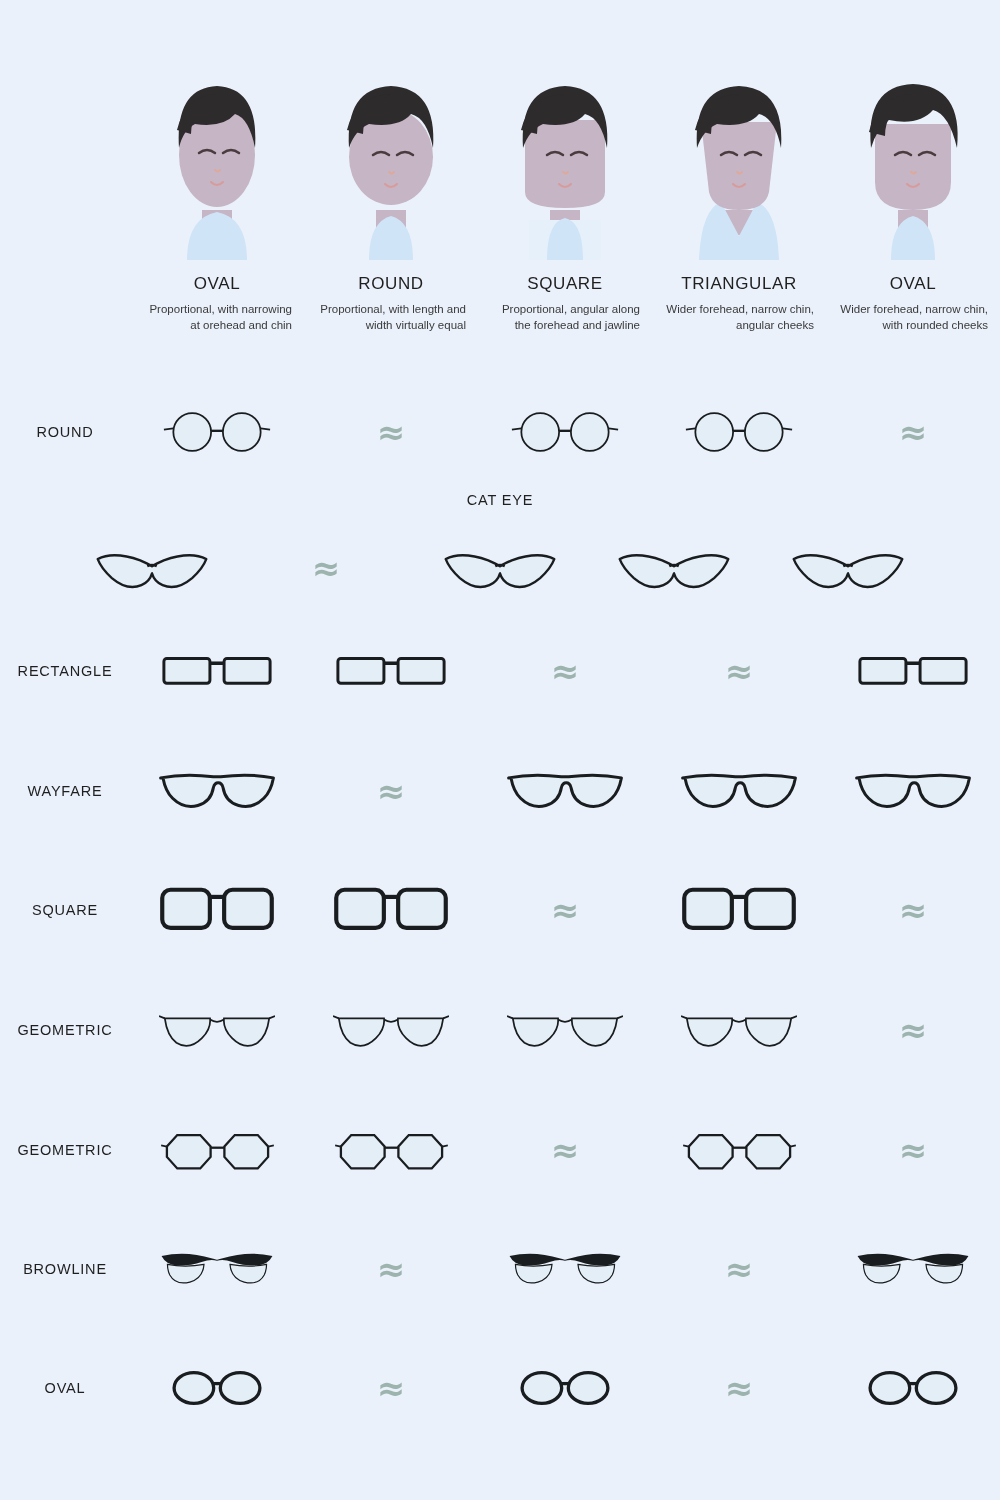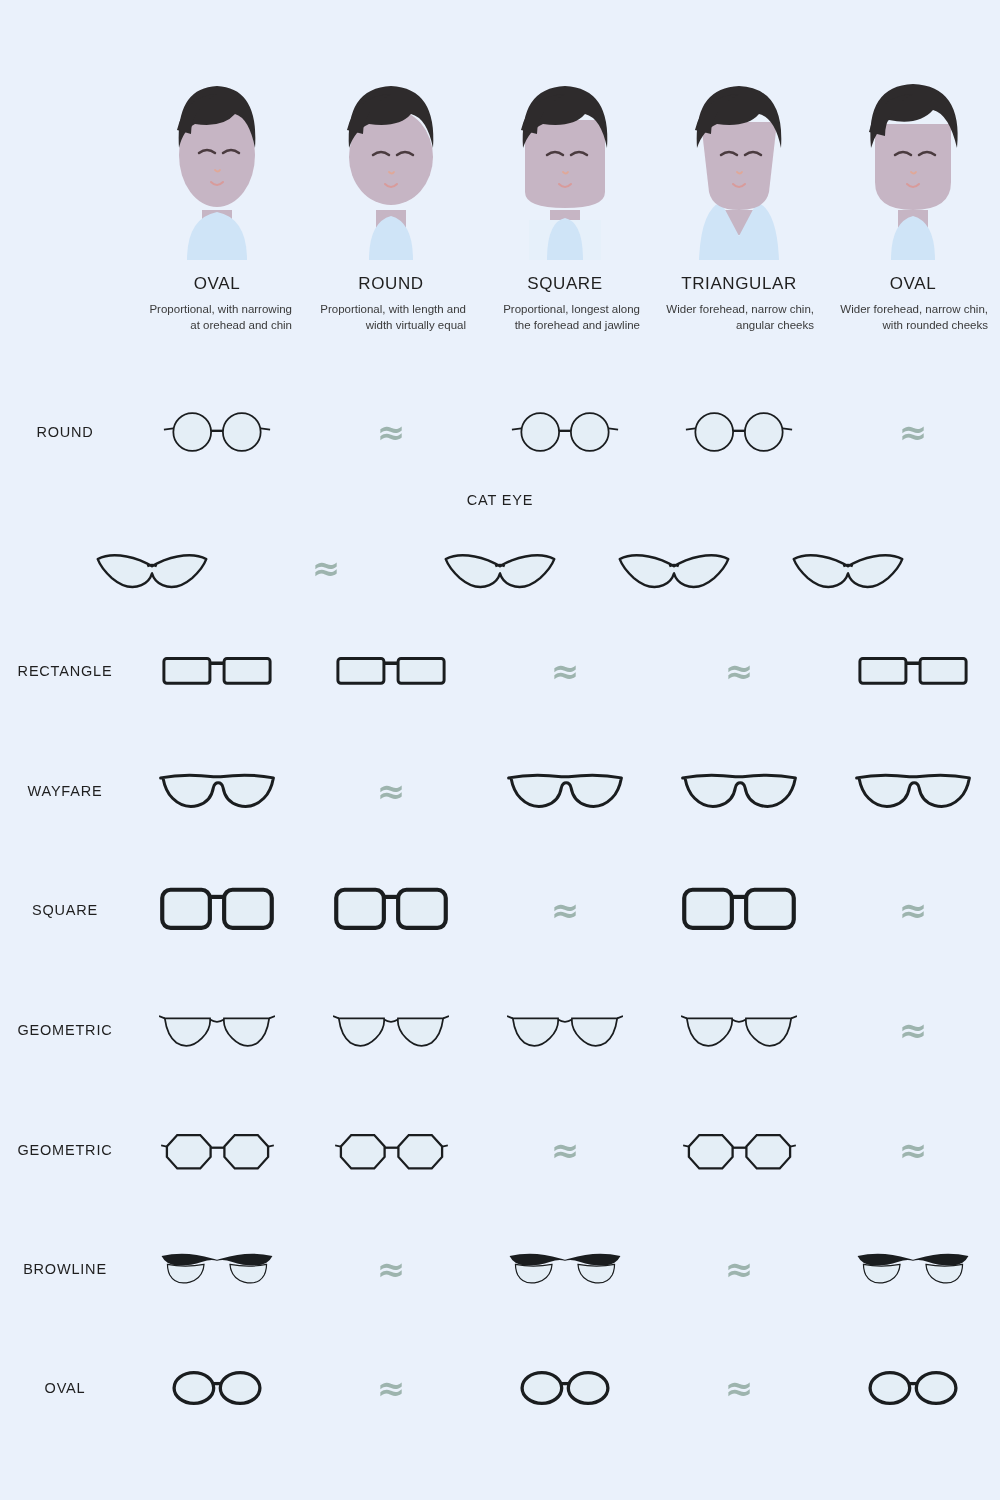--- a/index.html
+++ b/index.html
@@ -144,21 +144,21 @@
           <path d="M30 60 h80 v72 q0 16 -40 16 q-40 0 -40 -16 z" fill="#c6b5c4"></path>
           <path d="M28 88 q-4 -60 42 -62 q46 2 42 62 q-6 -30 -22 -34 q-12 14 -42 10 q-14 6 -20 24 z" fill="#2e2b2c"></path>
           <path d="M26 70 q8 -34 44 -36 q-28 16 -28 40 z" fill="#2e2b2c"></path>
           <path d="M52 95 q8 -6 16 0" stroke="#4a3b3f" stroke-width="2.5" fill="none" stroke-linecap="round"></path>
           <path d="M76 95 q8 -6 16 0" stroke="#4a3b3f" stroke-width="2.5" fill="none" stroke-linecap="round"></path>
           <path d="M64 124 q6 6 12 0" stroke="#d89b9b" stroke-width="2" fill="none" stroke-linecap="round"></path>
           <path d="M68 112 q3 3 5 0" stroke="#e0a898" stroke-width="1.8" fill="none" stroke-linecap="round"></path>
         </svg>
       </div>
       <div class="face-name">SQUARE</div>
-      <div class="face-desc">Proportional, longest along the forehead and jawline</div>
+      <div class="face-desc">Proportional, angular along the forehead and jawline</div>
     </div>
 
     <div class="face-col">
       <div class="face-art">
         <svg viewBox="0 0 140 200" width="140" height="200">
           <path d="M55 150 h30 v25 h-30 z" fill="#c6b5c4"></path>
           <path d="M30 200 q2 -50 22 -58 l18 34 l18 -34 q20 8 22 58 z" fill="#cfe4f7"></path>
           <path d="M32 62 h76 l-8 70 q-4 18 -30 18 q-26 0 -30 -18 z" fill="#c6b5c4"></path>
           <path d="M28 88 q-4 -60 42 -62 q46 2 42 62 q-6 -30 -22 -34 q-12 14 -42 10 q-14 6 -20 24 z" fill="#2e2b2c"></path>
           <path d="M26 70 q8 -34 44 -36 q-28 16 -28 40 z" fill="#2e2b2c"></path>

